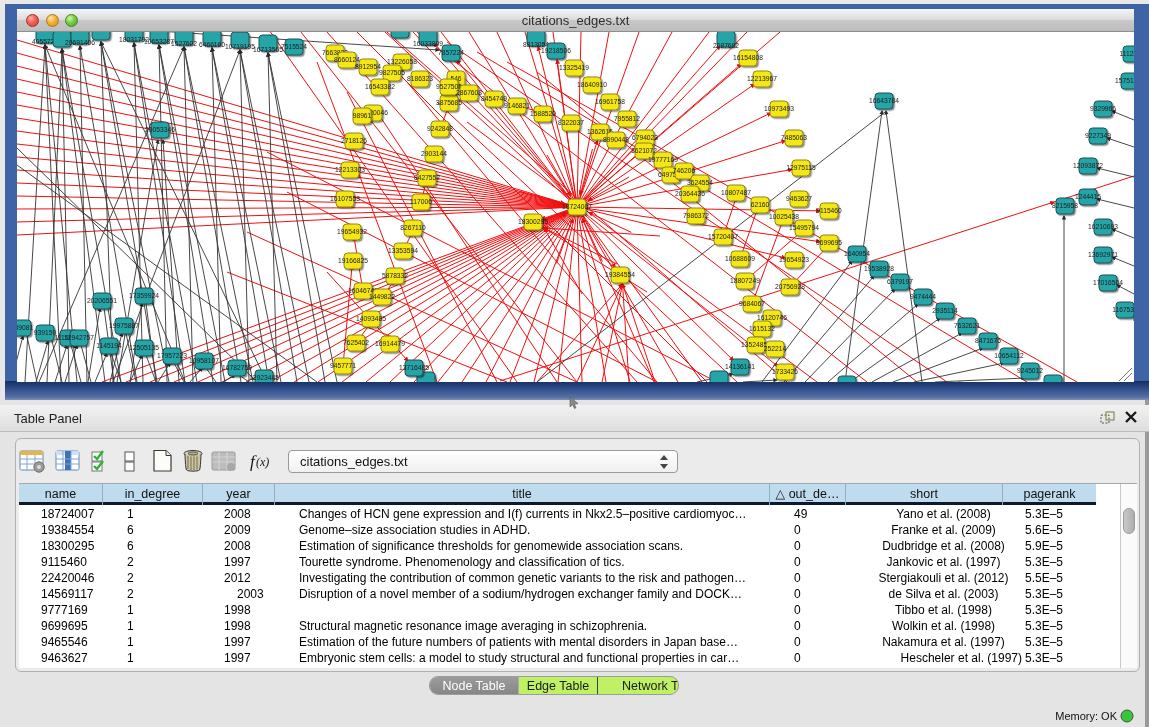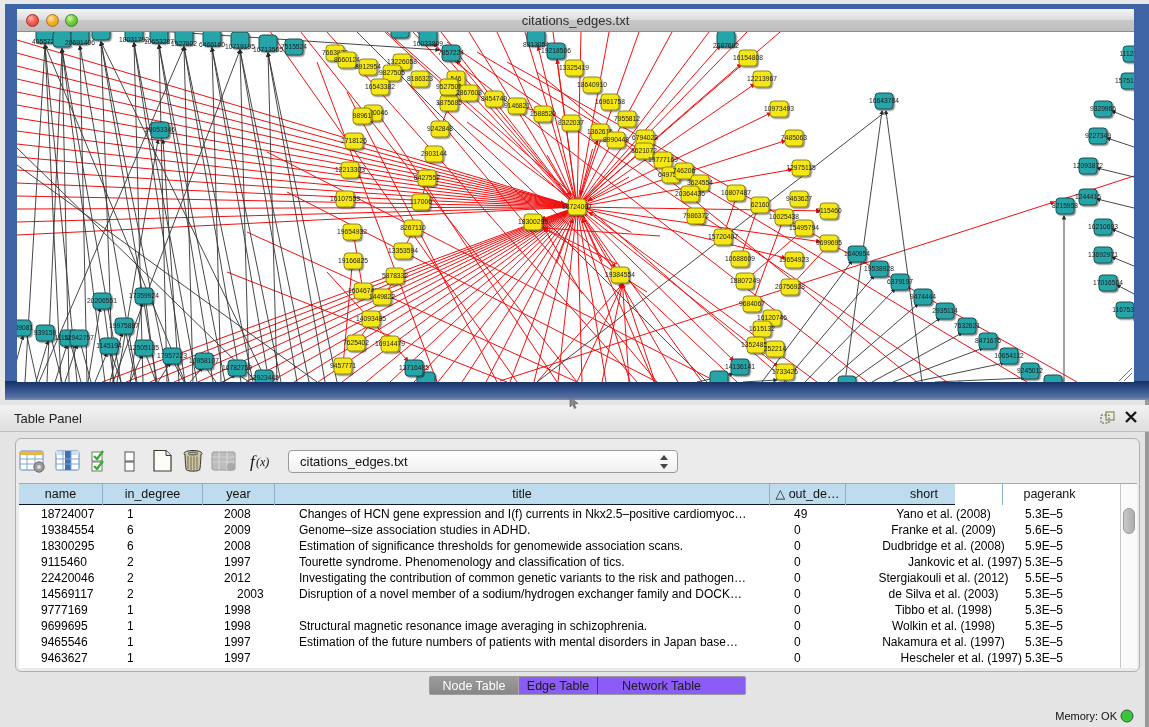--- a/index.html
+++ b/index.html
@@ -8,27 +8,27 @@
 #framebot{left:5px;top:381px;width:1144px;height:19px;background:linear-gradient(#15305f,#33518f 45%,#56709f 85%,#7c91bb)}
 #titlebar{left:17px;top:9px;width:1117px;height:22.5px;background:linear-gradient(#f5f5f5,#dcdcdc 48%,#c8c8c8 52%,#bdbdbd);border-bottom:1px solid #8e8e8e}
 #title{width:100%;text-align:center;font-size:13px;color:#2e2e2e;line-height:23px}
 .tl{width:13px;height:13px;border-radius:50%;top:4.5px}
 #canvas{left:17px;top:31.5px;width:1117px;height:350px;background:#fff;overflow:hidden}
 #tp{left:0;top:400px;width:1149px;height:327px;background:#e4e4e4}
 #tphead{left:0;top:405px;width:1149px;height:27px;background:linear-gradient(#f2f2f2,#dedede);border-bottom:1px solid #bdbdbd}
 #tphead span{position:absolute;left:14px;top:6px;font-size:13px;color:#222}
 #box{left:15px;top:438px;width:1125px;height:234px;background:#ebebeb;border:1px solid #b0b0b0;border-radius:6px}
 #tablewrap{left:19px;top:483px;width:1118px;height:185px;background:#fff;border-top:1px solid #a8a8a8}
-#thead{left:19px;top:484px;width:936px;height:21px;background:#bedcee;border-bottom:1px solid #0f172a}
+#thead{left:19px;top:484px;width:1077px;height:21px;background:#bedcee;border-bottom:3px solid #0f172a}
 .th{position:absolute;top:0;height:21px;font-size:12.5px;color:#111;text-align:center;line-height:21px;border-right:1px solid #8cb2c8}
 .trow{position:absolute;left:19px;width:1077px;height:16px;font-size:12px;color:#000}
 .trow span{position:absolute;top:1px;white-space:nowrap}
 #vsb{left:1120px;top:484px;width:17px;height:184px;background:#fafafa;border-left:1px solid #c8c8c8}
 #vthumb{left:1122.5px;top:508px;width:12px;height:26px;background:linear-gradient(90deg,#c9c9c9,#adadad);border:1px solid #9a9a9a;border-radius:6px}
-#tabs{left:429px;top:675.5px;width:317px;height:19px;background:#8b5cf6;border:1px solid #9c9c9c;border-radius:2px;overflow:hidden}
+#tabs{left:429px;top:675.5px;width:250px;height:19px;background:#bef264;border:1px solid #9c9c9c;border-radius:9px;overflow:hidden}
 .tab{position:absolute;top:0;height:19px;font-size:12.5px;line-height:18px;text-align:center;color:#1a1a1a}
 #memory{right:32px;top:710px;font-size:11px;color:#111}
 #dd{left:288px;top:450px;width:390px;height:23px;background:linear-gradient(#fff,#f0f0f0);border:1px solid #999;border-radius:4px;font-size:13px;color:#111;line-height:22px;padding-left:11px}
 #rightstrip{left:1145px;top:400px;width:4px;height:327px;background:#9a9a9a}
 </style></head>
 <body>
 <div class="abs" id="frame"></div>
 <div class="abs" id="framebot"></div>
 <div class="abs" id="titlebar">
   <div class="abs tl" style="left:9px;background:radial-gradient(circle at 35% 30%,#ffb2ac,#ee6156 45%,#d23b30);border:1px solid #ab2b22"></div>
@@ -904,21 +904,21 @@
     <span style="left:775px">0</span>
     <span style="left:846px;width:157px;text-align:center">Dudbridge et al. (2008)</span>
     <span style="left:1006px">5.9E–5</span>
   </div>
 <div class="trow" style="top:554px">
     <span style="left:22px">9115460</span>
     <span style="left:108px">2</span>
     <span style="left:205px">1997</span>
     <span style="left:280px">Tourette syndrome. Phenomenology and classification of tics.</span>
     <span style="left:775px">0</span>
-    <span style="left:846px;width:157px;text-align:right">Jankovic et al. (1997)</span>
+    <span style="left:846px;width:157px;text-align:center">Jankovic et al. (1997)</span>
     <span style="left:1006px">5.3E–5</span>
   </div>
 <div class="trow" style="top:570px">
     <span style="left:22px">22420046</span>
     <span style="left:108px">2</span>
     <span style="left:205px">2012</span>
     <span style="left:280px">Investigating the contribution of common genetic variants to the risk and pathogen…</span>
     <span style="left:775px">0</span>
     <span style="left:846px;width:157px;text-align:center">Stergiakouli et al. (2012)</span>
     <span style="left:1006px">5.5E–5</span>
@@ -955,20 +955,21 @@
     <span style="left:205px">1997</span>
     <span style="left:280px">Estimation of the future numbers of patients with mental disorders in Japan base…</span>
     <span style="left:775px">0</span>
     <span style="left:846px;width:157px;text-align:center">Nakamura et al. (1997)</span>
     <span style="left:1006px">5.3E–5</span>
   </div>
 <div class="trow" style="top:650px">
     <span style="left:22px">9463627</span>
     <span style="left:108px">1</span>
     <span style="left:205px">1997</span>
+    <span style="left:280px">Embryonic stem cells: a model to study structural and functional properties in car…</span>
     <span style="left:775px">0</span>
     <span style="left:846px;width:157px;text-align:right">Hescheler et al. (1997)</span>
     <span style="left:1006px">5.3E–5</span>
   </div>
 <div class="abs" id="vsb"></div>
 <div class="abs" id="vthumb"></div>
 <div class="abs" id="tabs">
   <div class="tab" style="left:0;width:88px;background:linear-gradient(#9c9c9c,#848484);color:#fff">Node Table</div>
   <div class="tab" style="left:88px;width:79px;border-left:1px solid #aaa">Edge Table</div>
   <div class="tab" style="left:167px;width:128px;border-left:1px solid #404040">Network Table</div>

